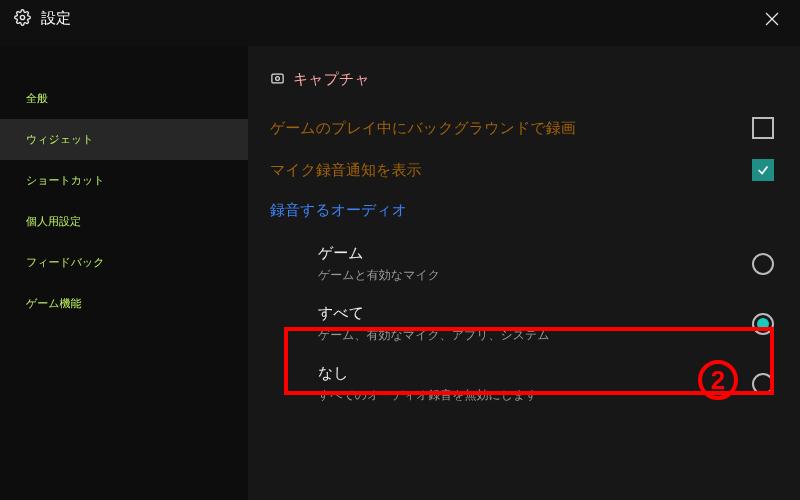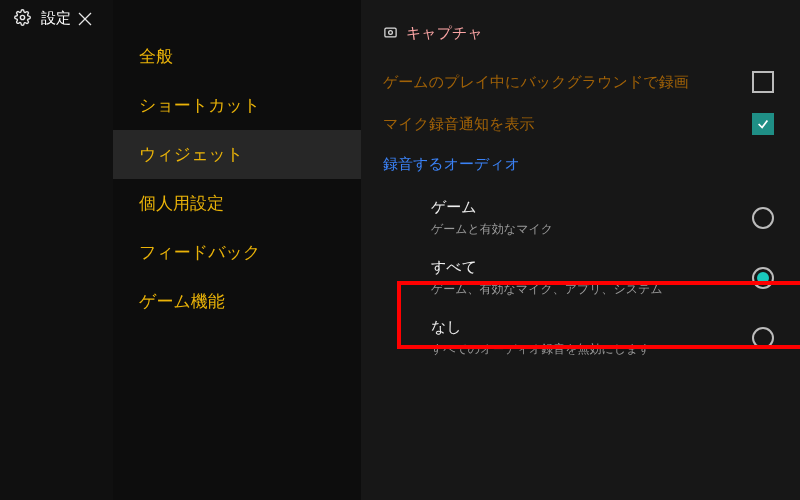--- a/index.html
+++ b/index.html
@@ -5,22 +5,23 @@
   * { box-sizing: border-box; margin: 0; padding: 0; }
   html, body { width: 800px; height: 500px; overflow: hidden; }
   body {
     font-family: "Segoe UI", "Yu Gothic UI", Meiryo, sans-serif;
     background: #101010;
     color: #fff;
     font-size: 15px;
   }
   .window {
     width: 800px; height: 500px;
-    display: flex; flex-direction: row;
+    display: flex; flex-direction: column;
     background: #101010;
+    gap: 8px;
   }
   .titlebar {
     height: 38px;
     display: flex; align-items: center;
     padding: 0 14px;
     border-bottom: 1px solid rgba(255,255,255,0);
   }
   .titlebar .title-group { display: flex; align-items: center; gap: 10px; }
   .titlebar .spacer { flex: 1; }
   .titlebar .close {
@@ -30,22 +31,22 @@
   .body {
     flex: 1; display: flex; overflow: hidden;
   }
   .sidebar {
     width: 248px;
     background: #0d0d0d;
     padding-top: 32px;
   }
   .sidebar-item {
     padding: 13px 26px;
-    color: #eab308;
-    font-size: 17px;
+    color: #bef264;
+    font-size: 11px;
     cursor: default;
   }
   .sidebar-item.active {
     background: #272727;
   }
   .content {
     flex: 1;
     background: #171717;
     padding: 24px 22px 10px 22px;
     position: relative;
@@ -128,25 +129,25 @@
           <line x1="13" y1="1" x2="1" y2="13"></line>
       </svg>
     </div>
   </div>
 
   <div class="body">
     <div class="sidebar">
       <div class="sidebar-item">
         <span>全般</span>
       </div>
-      <div class="sidebar-item">
-        <span>ショートカット</span>
-      </div>
       <div class="sidebar-item active">
         <span>ウィジェット</span>
+      </div>
+      <div class="sidebar-item">
+        <span>ショートカット</span>
       </div>
       <div class="sidebar-item">
         <span>個人用設定</span>
       </div>
       <div class="sidebar-item">
         <span>フィードバック</span>
       </div>
       <div class="sidebar-item">
         <span>ゲーム機能</span>
       </div>

